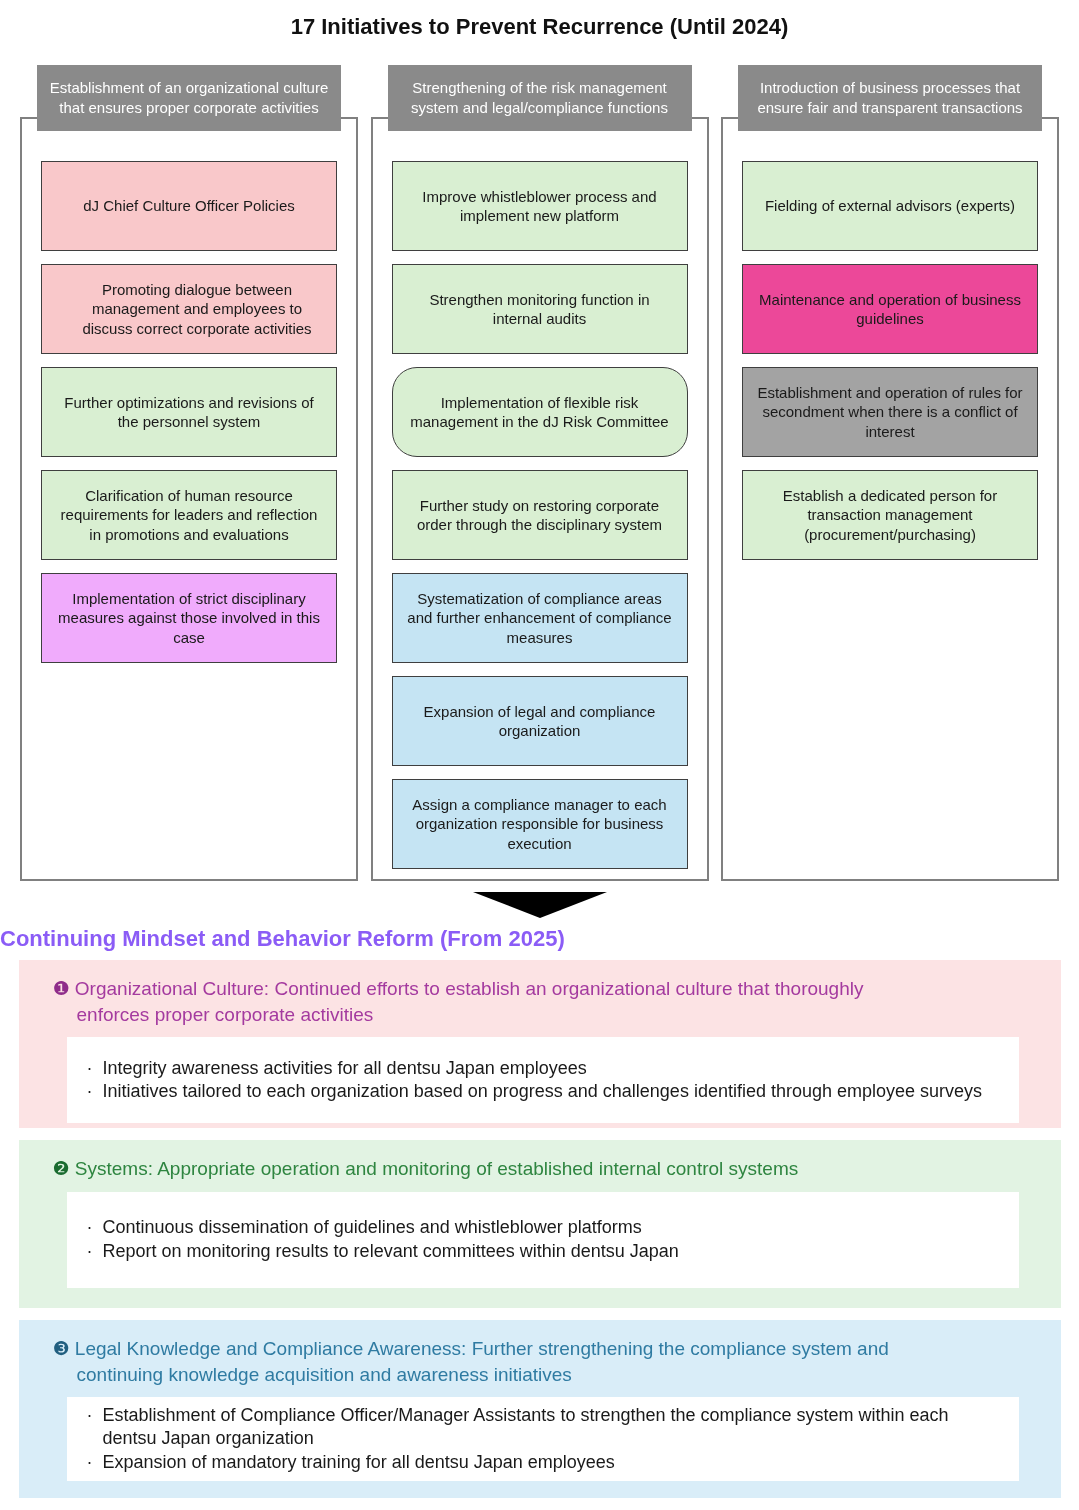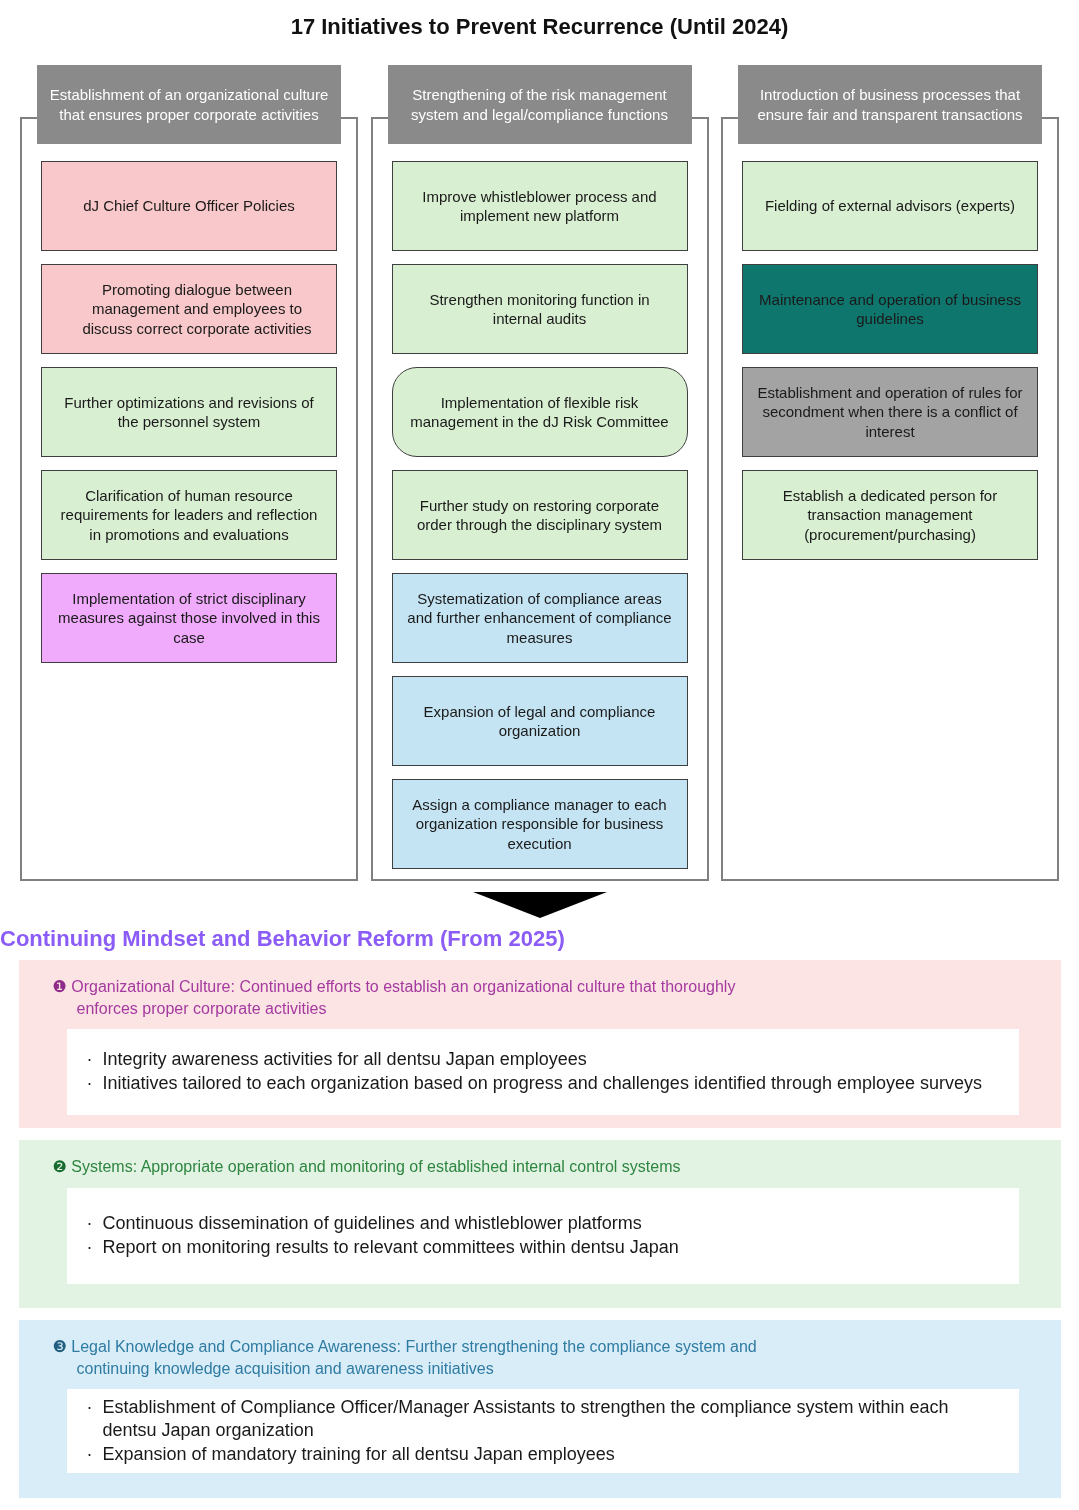--- a/index.html
+++ b/index.html
@@ -32,21 +32,21 @@
     box-sizing: border-box;
     border: 2px solid #808080;
     background: #fff;
   }
   .column-header {
     position: absolute;
     top: -54px;
     left: 50%;
     transform: translateX(-50%);
     width: 304px;
-    height: 79px;
+    height: 66px;
     box-sizing: border-box;
     padding: 4px 12px;
     display: flex;
     align-items: center;
     justify-content: center;
     text-align: center;
     font-size: 15px;
     line-height: 1.32;
     z-index: 2;
   }
@@ -87,21 +87,21 @@
   .sections { margin-top: 8px; }
   .band {
     width: 1042px;
     margin: 0 auto 12px auto;
     box-sizing: border-box;
     padding-top: 16px;
     height: 168px;
   }
   .band:last-child { height: 178px; margin-bottom: 0; }
   .band-heading {
-    font-size: 16px;
+    font-size: 19px;
     line-height: 1.35;
     padding-left: 58px;
     padding-right: 30px;
   }
   .hline-first { text-indent: -24px; }
   .band-num { font-weight: normal; }
   .band-box {
     background: #ffffff;
     margin: 10px 42px 0 48px;
     padding: 6px 16px 6px 10px;
@@ -140,21 +140,21 @@
           <div class="ibox" style="background: rgb(217, 239, 210); border-color: rgb(63, 63, 63);">Further study on restoring corporate order through the disciplinary system</div>
           <div class="ibox" style="background: rgb(197, 228, 243); border-color: rgb(63, 63, 63);">Systematization of compliance areas and further enhancement of compliance measures</div>
           <div class="ibox" style="background: rgb(197, 228, 243); border-color: rgb(63, 63, 63);">Expansion of legal and compliance organization</div>
           <div class="ibox" style="background: rgb(197, 228, 243); border-color: rgb(63, 63, 63);">Assign a compliance manager to each organization responsible for business execution</div>
         </div>
       </div>
       <div class="column" style="border-color: rgb(128, 128, 128);">
         <div class="column-header" style="background: rgb(138, 138, 138); color: rgb(255, 255, 255);">Introduction of business processes that ensure fair and transparent transactions</div>
         <div class="boxes">
           <div class="ibox" style="background: rgb(217, 239, 210); border-color: rgb(63, 63, 63);">Fielding of external advisors (experts)</div>
-          <div class="ibox" style="background: #0f766e; border-color: rgb(63, 63, 63);">Maintenance and operation of business guidelines</div>
+          <div class="ibox" style="background: #ec4899; border-color: rgb(63, 63, 63);">Maintenance and operation of business guidelines</div>
           <div class="ibox" style="background: #a3a3a3; border-color: rgb(63, 63, 63);">Establishment and operation of rules for secondment when there is a conflict of interest</div>
           <div class="ibox" style="background: rgb(217, 239, 210); border-color: rgb(63, 63, 63);">Establish a dedicated person for transaction management (procurement/purchasing)</div>
         </div>
       </div>
     </div>
 
   <div class="arrow-down"></div>
 
   <h2 class="bottom-title">Continuing Mindset and Behavior Reform (From 2025)</h2>
 

